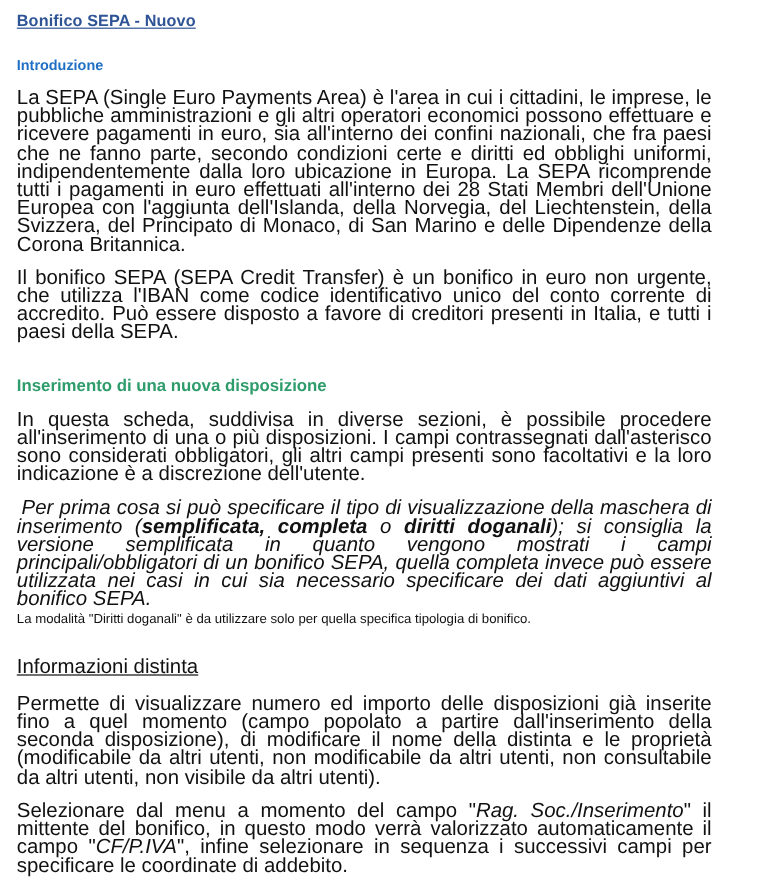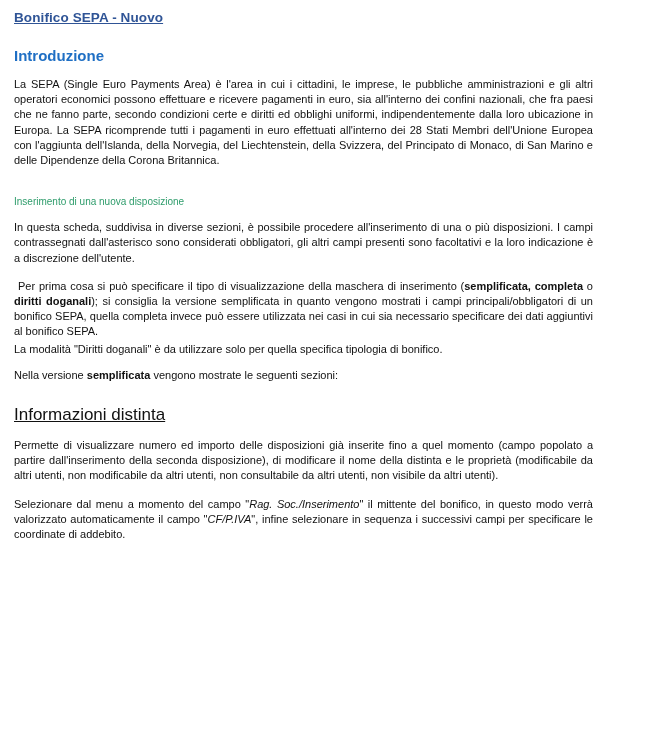--- a/index.html
+++ b/index.html
@@ -23,43 +23,44 @@
   }
   .doc-title {
     font-size: 13.5px;
     font-weight: bold;
     color: #2f5496;
     text-decoration: underline;
     margin: 2px 0 0 0;
     letter-spacing: 0.1px;
   }
   .h-blue {
-    font-size: 15px;
+    font-size: 12px;
     font-weight: bold;
     color: #1f6fc4;
     margin: 22px 0 0 0;
   }
   .h-green {
-    font-size: 10px;
-    font-weight: normal;
+    font-size: 14px;
+    font-weight: bold;
     color: #2e9c6b;
     margin: 28px 0 0 0;
   }
   p {
-    font-size: 11px;
+    font-size: 17px;
     line-height: 15.2px;
     text-align: justify;
     margin: 13px 0 0 0;
     color: #111111;
   }
   p.tight {
     margin-top: 11px;
   }
   p.indent {
     text-indent: 4px;
+    font-style: italic;
   }
   .underline-block {
     text-decoration: underline;
   }
   .sub-underline {
     font-size: 17px;
     text-decoration: underline;
     margin: 22px 0 0 0;
     color: #111111;
   }
@@ -79,32 +80,32 @@
 <body>
 
 <div class="page">
 
   <h1 class="doc-title">Bonifico SEPA - Nuovo</h1>
 
   <h2 class="h-blue">Introduzione</h2>
 
   <p>La SEPA (Single Euro Payments Area) è l'area in cui i cittadini, le imprese, le pubbliche amministrazioni e gli altri operatori economici possono effettuare e ricevere pagamenti in euro, sia all'interno dei confini nazionali, che fra paesi che ne fanno parte, secondo condizioni certe e diritti ed obblighi uniformi, indipendentemente dalla loro ubicazione in Europa. La SEPA ricomprende tutti i pagamenti in euro effettuati all'interno dei 28 Stati Membri dell'Unione Europea con l'aggiunta dell'Islanda, della Norvegia, del Liechtenstein, della Svizzera, del Principato di Monaco, di San Marino e delle Dipendenze della Corona Britannica.</p>
 
+  <p>Il bonifico SEPA (SEPA Credit Transfer) è un bonifico in euro non urgente, che utilizza l'IBAN come codice identificativo unico del conto corrente di accredito. Può essere disposto a favore di creditori presenti in Italia, e tutti i paesi della SEPA.</p>
 
 
   <h2 class="h-green">Inserimento di una nuova disposizione</h2>
 
   <p>In questa scheda, suddivisa in diverse sezioni, è possibile procedere all'inserimento di una o più disposizioni. I campi contrassegnati dall'asterisco sono considerati obbligatori, gli altri campi presenti sono facoltativi e la loro indicazione è a discrezione dell'utente.</p>
 
   <p class="indent"><span>Per prima cosa si può specificare il tipo di visualizzazione della maschera di inserimento (</span><b>semplificata, completa</b><span> o </span><b>diritti doganali</b><span>); si consiglia la versione semplificata in quanto vengono mostrati i campi principali/obbligatori di un bonifico SEPA, quella completa invece può essere utilizzata nei casi in cui sia necessario specificare dei dati aggiuntivi al bonifico SEPA.</span></p>
 
   <div class="spaced-line">La modalità "Diritti doganali" è da utilizzare solo per quella specifica tipologia di bonifico.</div>
 
 
-  <p class="tight"><span>Nella versione </span><b>semplificata</b><span> vengono mostrate le seguenti sezioni:</span></p>
 
   <div class="sub-underline">Informazioni distinta</div>
 
   <p>Permette di visualizzare numero ed importo delle disposizioni già inserite fino a quel momento (campo popolato a partire dall'inserimento della seconda disposizione), di modificare il nome della distinta e le proprietà (modificabile da altri utenti, non modificabile da altri utenti, non consultabile da altri utenti, non visibile da altri utenti).</p>
 
 
   <p><span>Selezionare dal menu a momento del campo "</span><i>Rag. Soc./Inserimento</i><span>" il mittente del bonifico, in questo modo verrà valorizzato automaticamente il campo "</span><i>CF/P.IVA</i><span>", infine selezionare in sequenza i successivi campi per specificare le coordinate di addebito.</span></p>
 
 </div>
 

